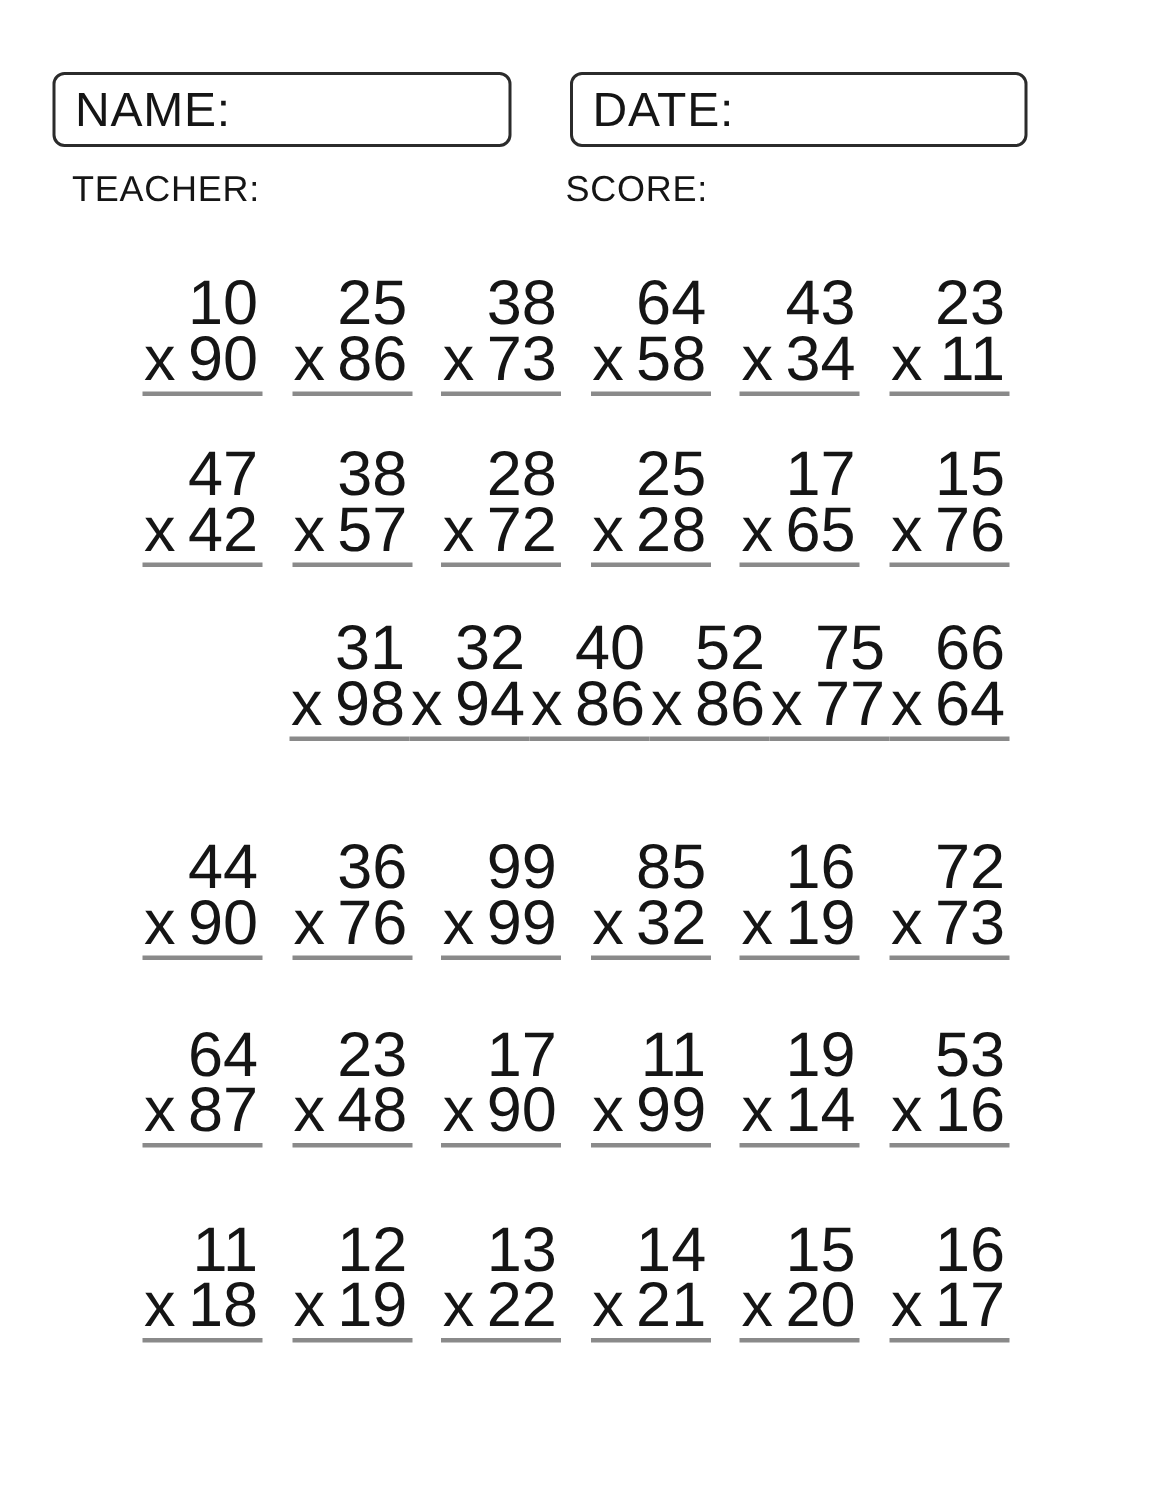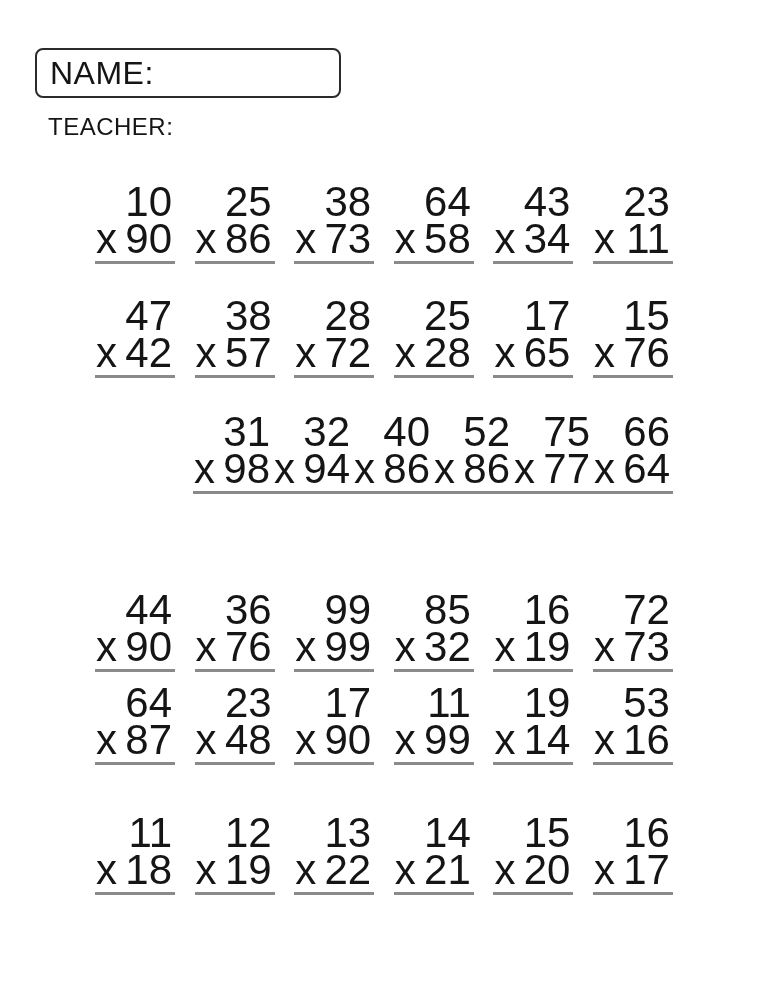--- a/index.html
+++ b/index.html
@@ -67,34 +67,38 @@
     display: flex;
     justify-content: space-between;
     align-items: baseline;
     margin-top: 3px;
     padding-right: 3px;
   }
   .op { padding-left: 1px; }
   .r1 { top: 185px; }
   .r2 { top: 299px; }
   .r3 { top: 415px; justify-content: flex-end; }
-  .r4 { top: 561px; margin-top: 32px; }
+  .r4 { top: 561px; }
   .r5 { top: 686px; }
   .r6 { top: 816px; }
 </style>
 </head>
 <body>
 
 <div class="page">
 
   <div class="field-box box-name">
     <span>NAME:</span>
   </div>
+  <div class="field-box box-date">
+    <span>DATE:</span>
+  </div>
 
   <div class="sub-label lbl-teacher">TEACHER:</div>
+  <div class="sub-label lbl-score">SCORE:</div>
 
   <div class="prow r1">
     <div class="problem">
       <div class="top-num">10</div>
       <div class="bottom-line">
         <span class="op">x</span>
         <span>90</span>
       </div>
     </div>
     <div class="problem">

